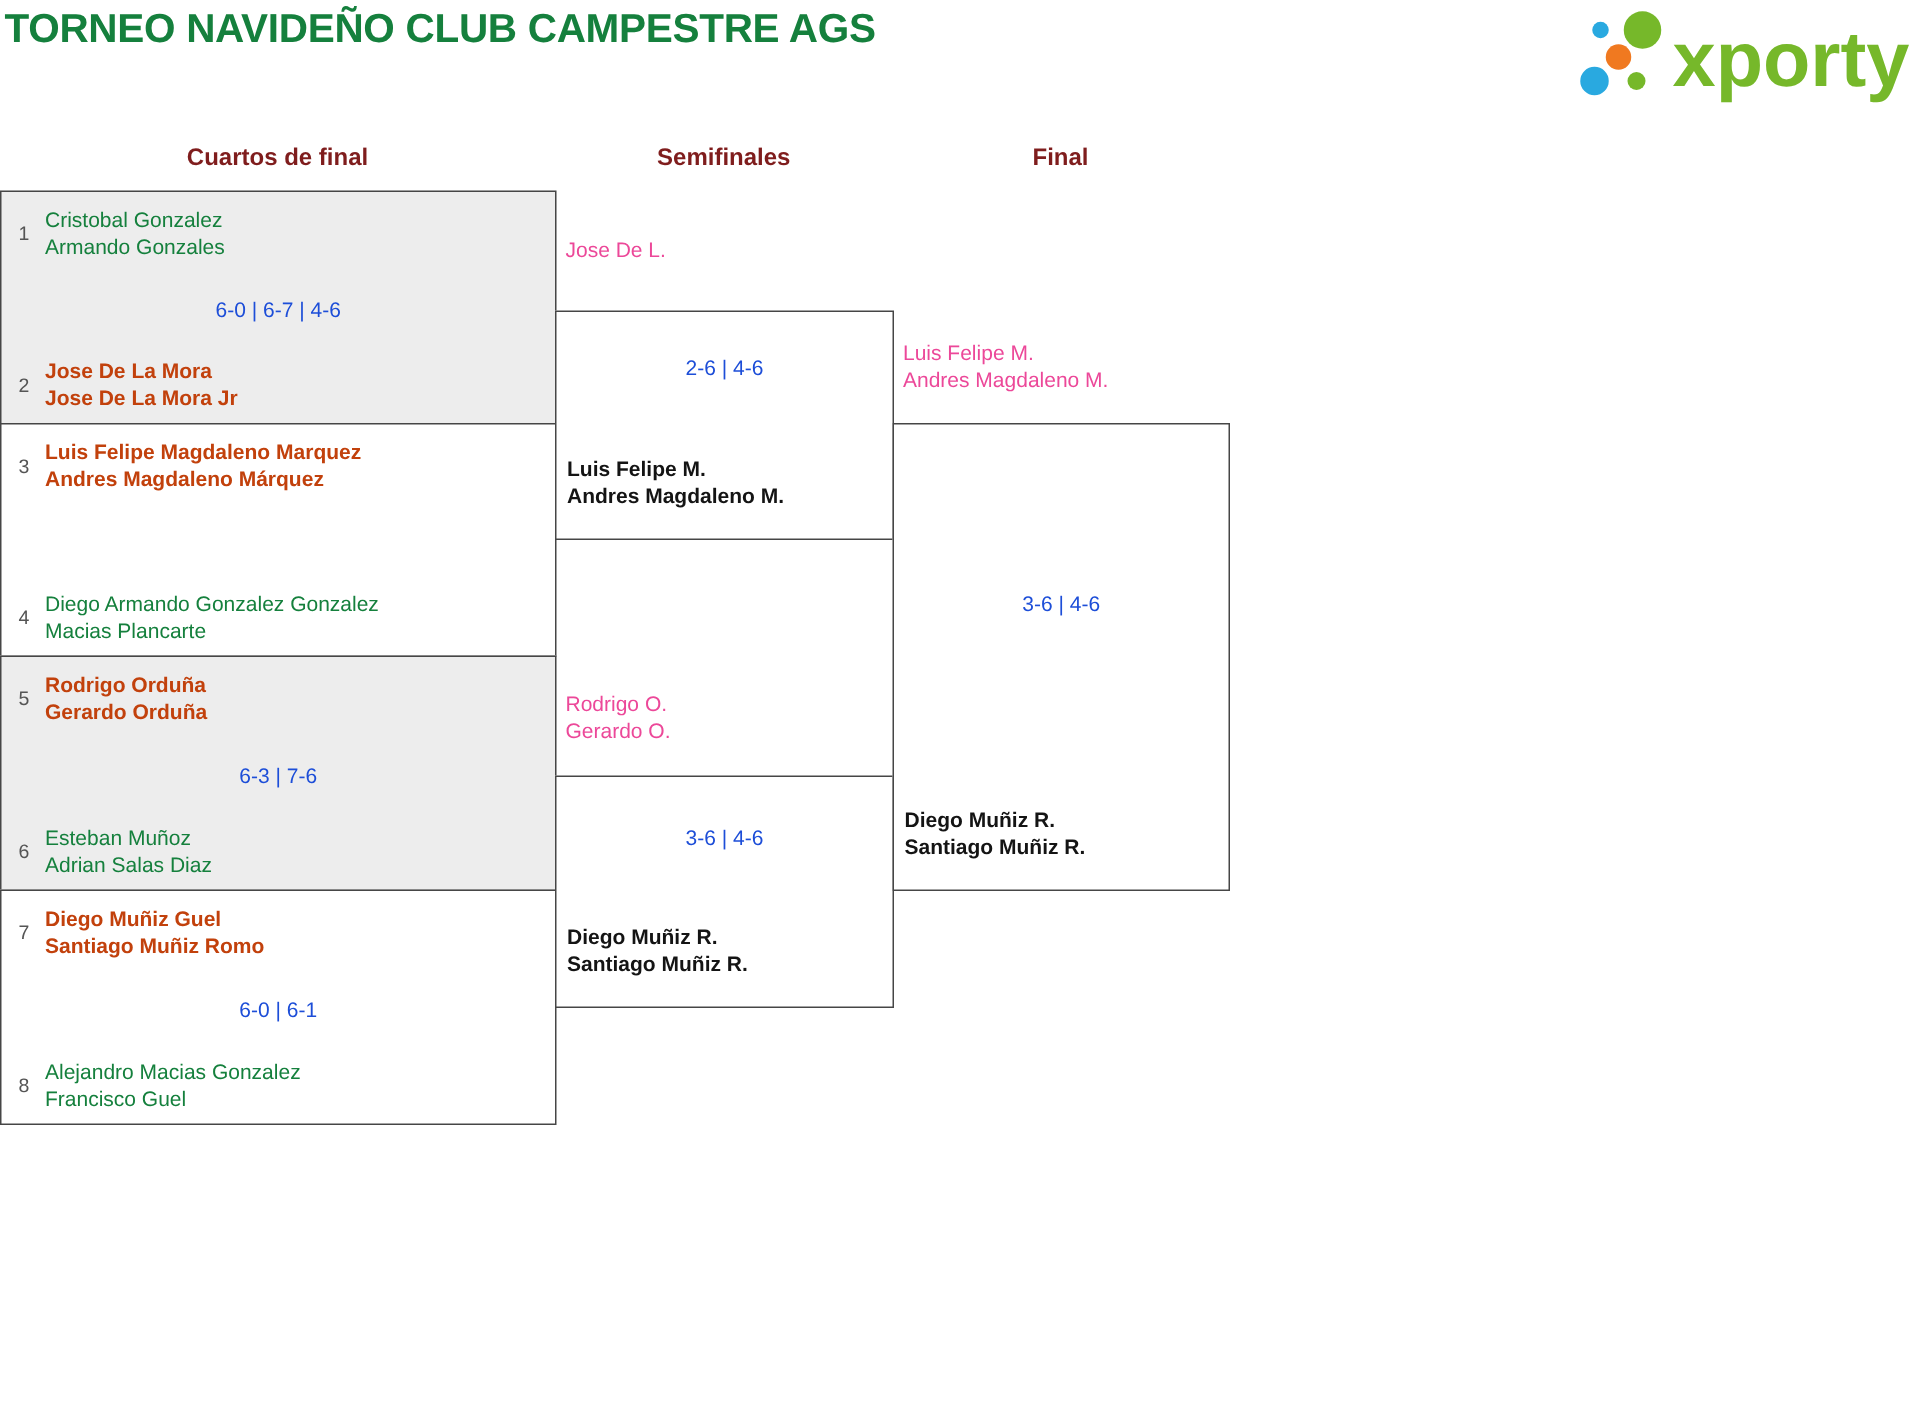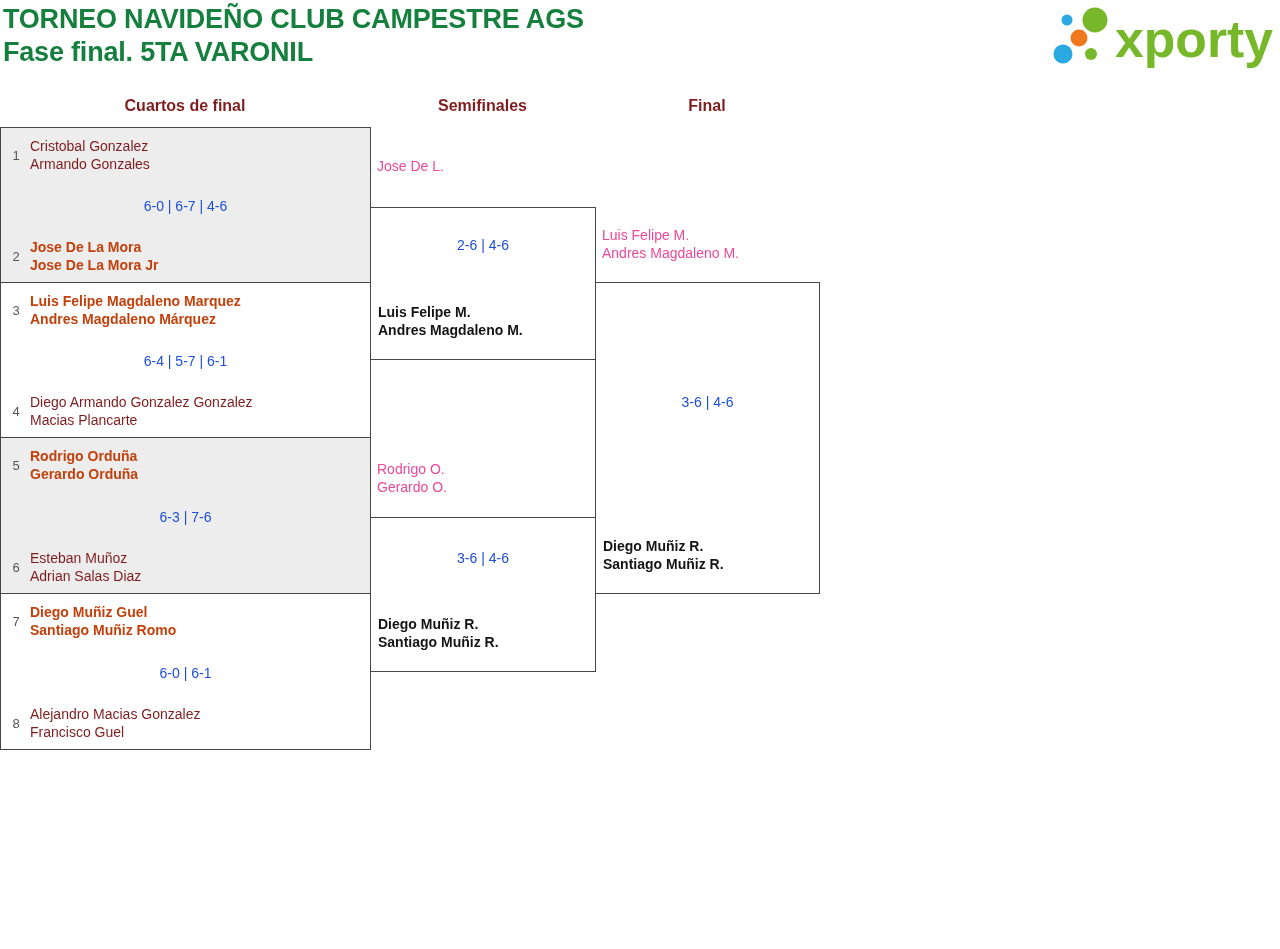--- a/index.html
+++ b/index.html
@@ -34,21 +34,21 @@
   .team{
     position:absolute;left:8px;right:8px;
     display:flex;align-items:center;gap:7px;
   }
   .team.pos-top{top:9px;}
   .team.pos-bottom{bottom:8px;}
   .seed{
     flex:0 0 14px;text-align:center;
     font-size:13px;color:#555;
   }
-  .names{font-size:14px;line-height:18px;color:#7f1d1d;}
+  .names{font-size:14px;line-height:18px;color:#15803d;}
   .winner .names{font-weight:bold;color:#c2410c;}
   .score{
     position:absolute;left:0;right:0;text-align:center;
     font-size:14px;color:#1d4ed8;
   }
   
   .line-label{
     position:absolute;
     font-size:14px;line-height:18px;color:#ec4899;
   }
@@ -58,21 +58,20 @@
     font-weight:bold;color:#141414;
   }
 </style>
 </head>
 <body>
 
 <div class="page">
 
   <div class="title">
     <div>TORNEO NAVIDEÑO CLUB CAMPESTRE AGS</div>
-    <div>Fase final. 5TA VARONIL</div>
   </div>
 
   <div class="logo">
     <svg width="232" height="78" viewBox="0 0 232 78">
       <circle cx="22" cy="20" r="5.5" fill="#29a9e0"></circle>
       <circle cx="50" cy="20" r="12.5" fill="#76b82a"></circle>
       <circle cx="34" cy="38" r="8.5" fill="#f07920"></circle>
       <circle cx="18" cy="54" r="9.5" fill="#29a9e0"></circle>
       <circle cx="46" cy="54" r="6" fill="#76b82a"></circle>
       <text x="70" y="57" textLength="158" lengthAdjust="spacingAndGlyphs" font-family="Liberation Sans, DejaVu Sans, sans-serif" font-size="52" font-weight="bold" fill="#76b82a">xporty</text>
@@ -102,21 +101,20 @@
   </div>
 
   <div class="box" style="left:0;top:282px;width:371px;height:156px;">
     <div class="team pos-top winner">
       <span class="seed">3</span>
       <div class="names">
         <div>Luis Felipe Magdaleno Marquez</div>
         <div>Andres Magdaleno Márquez</div>
       </div>
     </div>
-    <div class="score" style="top:70px;">6-4 | 5-7 | 6-1</div>
     <div class="team pos-bottom">
       <span class="seed">4</span>
       <div class="names">
         <div>Diego Armando Gonzalez Gonzalez</div>
         <div>Macias Plancarte</div>
       </div>
     </div>
   </div>
 
   <div class="box gray" style="left:0;top:437px;width:371px;height:157px;">

